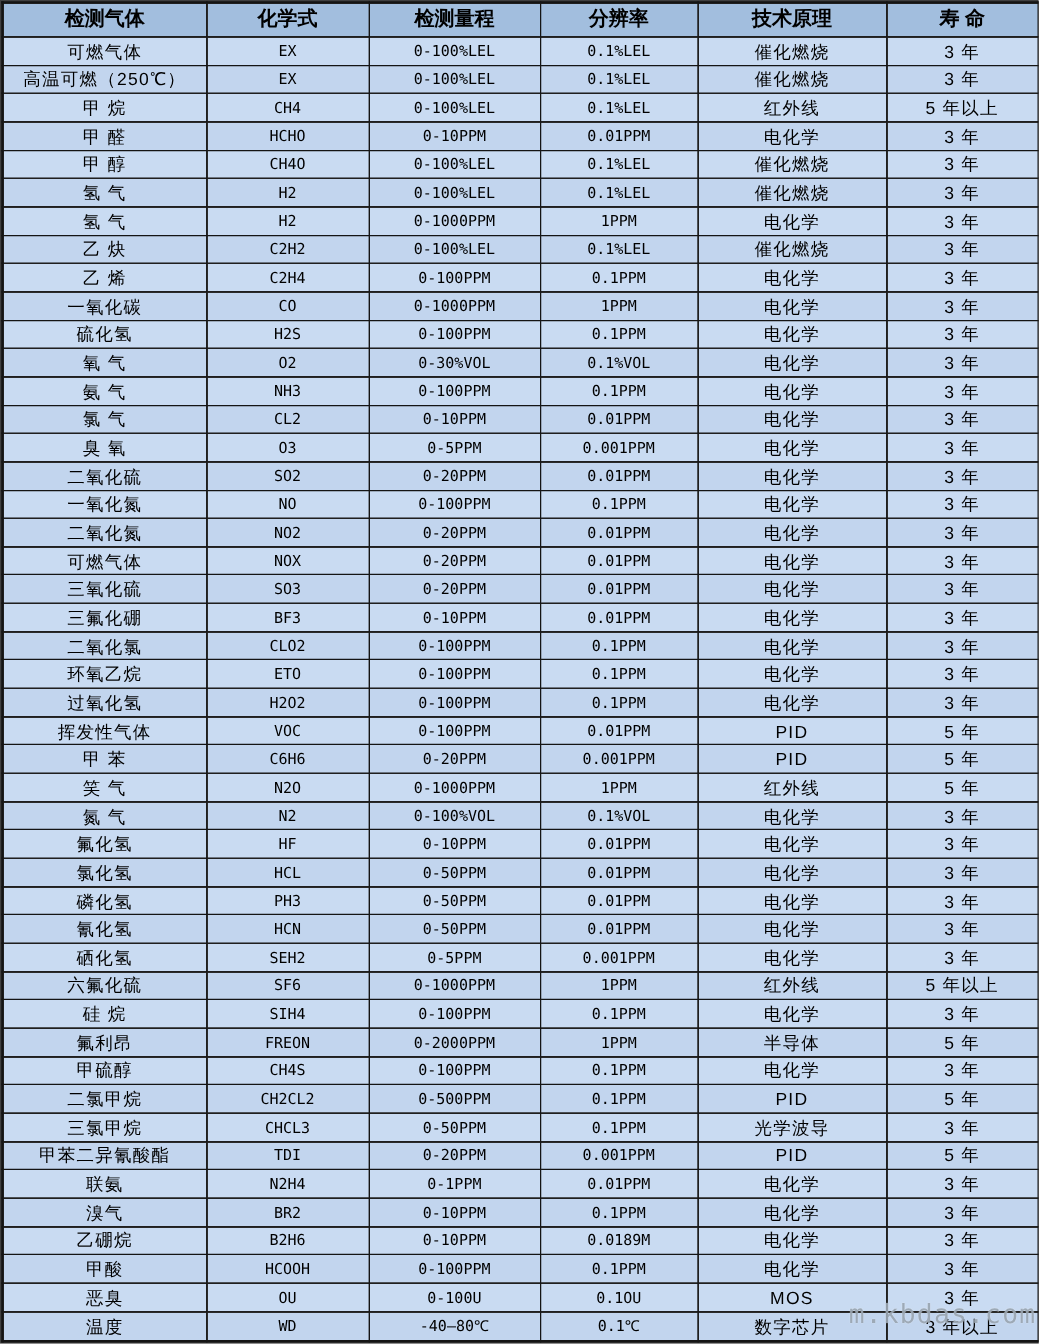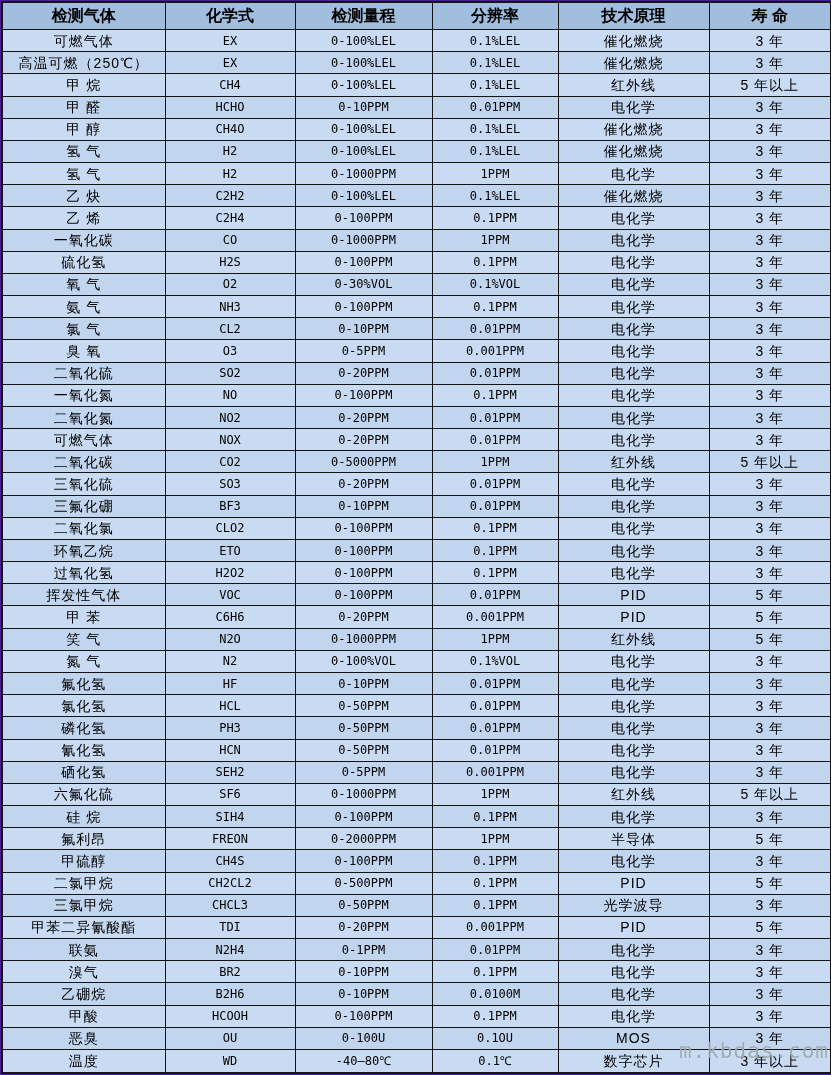--- a/index.html
+++ b/index.html
@@ -5,21 +5,21 @@
   html, body {
     margin: 0;
     padding: 0;
     background: #ffffff;
     font-family: "Liberation Sans", sans-serif;
   }
   .page {
     position: relative;
     width: 831px;
     height: 1075px;
-    background: #4c1d95;
+    background: #404040;
     overflow: hidden;
   }
   table.spec {
     width: 829px;
     height: 1073px;
     margin: 1px;
     border-collapse: collapse;
     table-layout: fixed;
     border: 2px solid #141414;
   }
@@ -240,28 +240,20 @@
         </tr>
         <tr>
           <td class="zh">可燃气体</td>
           <td class="mono">NOX</td>
           <td class="mono">0-20PPM</td>
           <td class="mono">0.01PPM</td>
           <td class="zh">电化学</td>
           <td class="zh">3 年</td>
         </tr>
         <tr>
-          <td class="zh">二氧化碳</td>
-          <td class="mono">CO2</td>
-          <td class="mono">0-5000PPM</td>
-          <td class="mono">1PPM</td>
-          <td class="zh">红外线</td>
-          <td class="zh">5 年以上</td>
-        </tr>
-        <tr>
           <td class="zh">三氧化硫</td>
           <td class="mono">SO3</td>
           <td class="mono">0-20PPM</td>
           <td class="mono">0.01PPM</td>
           <td class="zh">电化学</td>
           <td class="zh">3 年</td>
         </tr>
         <tr>
           <td class="zh">三氟化硼</td>
           <td class="mono">BF3</td>
@@ -435,21 +427,21 @@
           <td class="mono">BR2</td>
           <td class="mono">0-10PPM</td>
           <td class="mono">0.1PPM</td>
           <td class="zh">电化学</td>
           <td class="zh">3 年</td>
         </tr>
         <tr>
           <td class="zh">乙硼烷</td>
           <td class="mono">B2H6</td>
           <td class="mono">0-10PPM</td>
-          <td class="mono">0.0100M</td>
+          <td class="mono">0.0189M</td>
           <td class="zh">电化学</td>
           <td class="zh">3 年</td>
         </tr>
         <tr>
           <td class="zh">甲酸</td>
           <td class="mono">HCOOH</td>
           <td class="mono">0-100PPM</td>
           <td class="mono">0.1PPM</td>
           <td class="zh">电化学</td>
           <td class="zh">3 年</td>

